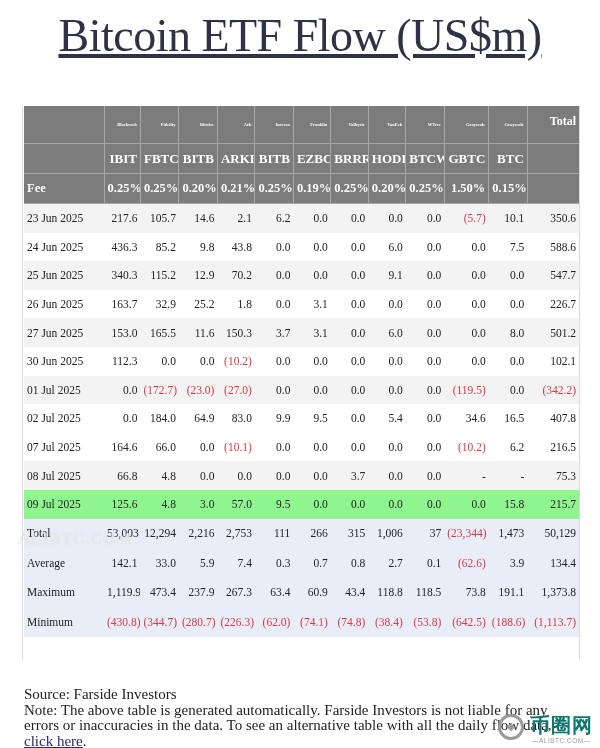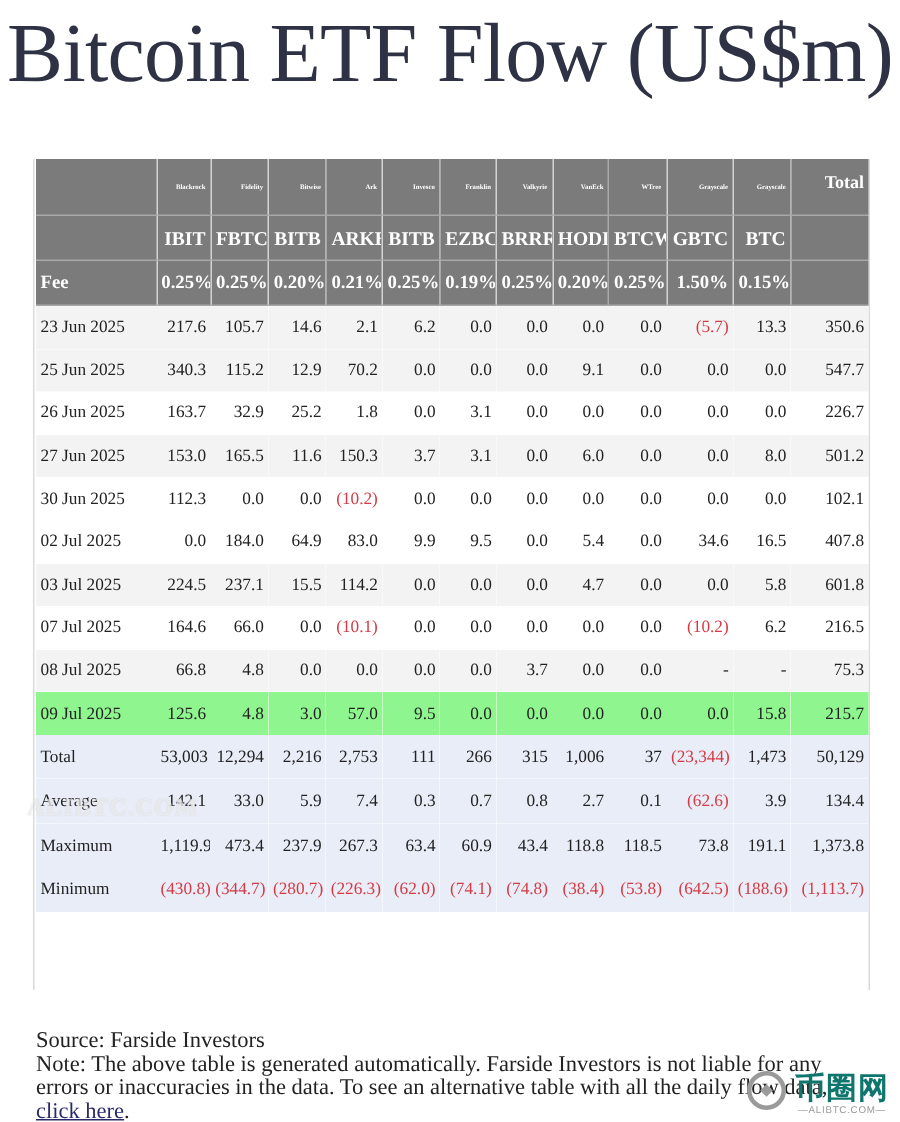--- a/index.html
+++ b/index.html
@@ -1,20 +1,20 @@
 <!DOCTYPE html>
 <html><head>
 <meta charset="utf-8">
 <style>
   html, body { margin: 0; padding: 0; background: #ffffff; }
   body { width: 600px; height: 748px; position: relative; overflow: hidden; font-family: "Liberation Sans", sans-serif; }
   .title {
     position: absolute; left: 0; top: 8px; width: 600px; text-align: center;
-    font-family: "Liberation Serif", serif; font-size: 56px; color: #2f3245;
-    letter-spacing: -0.5px; line-height: 56px;
+    font-family: "Liberation Serif", serif; font-size: 46px; color: #2f3245;
+    letter-spacing: -0.5px; line-height: 56px; text-decoration: underline;
   }
   table.flow {
     position: absolute; left: 24px; top: 106px; width: 555px;
     border-collapse: collapse; table-layout: fixed; font-size: 11.5px; color: #222; font-family: Liberation Serif, serif;
   }
   table.flow td { padding: 0 3px; text-align: right; white-space: nowrap; overflow: hidden; }
   table.flow td.c-date { text-align: left; padding-left: 3px; }
   tr.hdr td { background: #7b7b7b; color: #fff; border-right: 1px solid #a8a8a8; border-bottom: 1px solid #a8a8a8; font-weight: bold; }
   tr.hdr td:last-child { border-right: none; }
   tr.h-issuer td { height: 29px; font-size: 4.5px; vertical-align: middle; }
@@ -131,22 +131,37 @@
         <td class="">217.6</td>
         <td class="">105.7</td>
         <td class="">14.6</td>
         <td class="">2.1</td>
         <td class="">6.2</td>
         <td class="">0.0</td>
         <td class="">0.0</td>
         <td class="">0.0</td>
         <td class="">0.0</td>
         <td class="neg">(5.7)</td>
-        <td class="">13.3</td>
+        <td class="">10.1</td>
         <td class="">350.6</td>
+      </tr>
+      <tr class="day even">
+        <td class="c-date">24 Jun 2025</td>
+        <td class="">436.3</td>
+        <td class="">85.2</td>
+        <td class="">9.8</td>
+        <td class="">43.8</td>
+        <td class="">0.0</td>
+        <td class="">0.0</td>
+        <td class="">0.0</td>
+        <td class="">6.0</td>
+        <td class="">0.0</td>
+        <td class="">0.0</td>
+        <td class="">7.5</td>
+        <td class="">588.6</td>
       </tr>
       <tr class="day odd">
         <td class="c-date">25 Jun 2025</td>
         <td class="">340.3</td>
         <td class="">115.2</td>
         <td class="">12.9</td>
         <td class="">70.2</td>
         <td class="">0.0</td>
         <td class="">0.0</td>
         <td class="">0.0</td>
@@ -194,49 +209,49 @@
         <td class="neg">(10.2)</td>
         <td class="">0.0</td>
         <td class="">0.0</td>
         <td class="">0.0</td>
         <td class="">0.0</td>
         <td class="">0.0</td>
         <td class="">0.0</td>
         <td class="">0.0</td>
         <td class="">102.1</td>
       </tr>
+      <tr class="day odd">
+        <td class="c-date">01 Jul 2025</td>
+        <td class="">0.0</td>
+        <td class="neg">(172.7)</td>
+        <td class="neg">(23.0)</td>
+        <td class="neg">(27.0)</td>
+        <td class="">0.0</td>
+        <td class="">0.0</td>
+        <td class="">0.0</td>
+        <td class="">0.0</td>
+        <td class="">0.0</td>
+        <td class="neg">(119.5)</td>
+        <td class="">0.0</td>
+        <td class="neg">(342.2)</td>
+      </tr>
       <tr class="day even">
         <td class="c-date">02 Jul 2025</td>
         <td class="">0.0</td>
         <td class="">184.0</td>
         <td class="">64.9</td>
         <td class="">83.0</td>
         <td class="">9.9</td>
         <td class="">9.5</td>
         <td class="">0.0</td>
         <td class="">5.4</td>
         <td class="">0.0</td>
         <td class="">34.6</td>
         <td class="">16.5</td>
         <td class="">407.8</td>
-      </tr>
-      <tr class="day odd">
-        <td class="c-date">03 Jul 2025</td>
-        <td class="">224.5</td>
-        <td class="">237.1</td>
-        <td class="">15.5</td>
-        <td class="">114.2</td>
-        <td class="">0.0</td>
-        <td class="">0.0</td>
-        <td class="">0.0</td>
-        <td class="">4.7</td>
-        <td class="">0.0</td>
-        <td class="">0.0</td>
-        <td class="">5.8</td>
-        <td class="">601.8</td>
       </tr>
       <tr class="day even">
         <td class="c-date">07 Jul 2025</td>
         <td class="">164.6</td>
         <td class="">66.0</td>
         <td class="">0.0</td>
         <td class="neg">(10.1)</td>
         <td class="">0.0</td>
         <td class="">0.0</td>
         <td class="">0.0</td>

